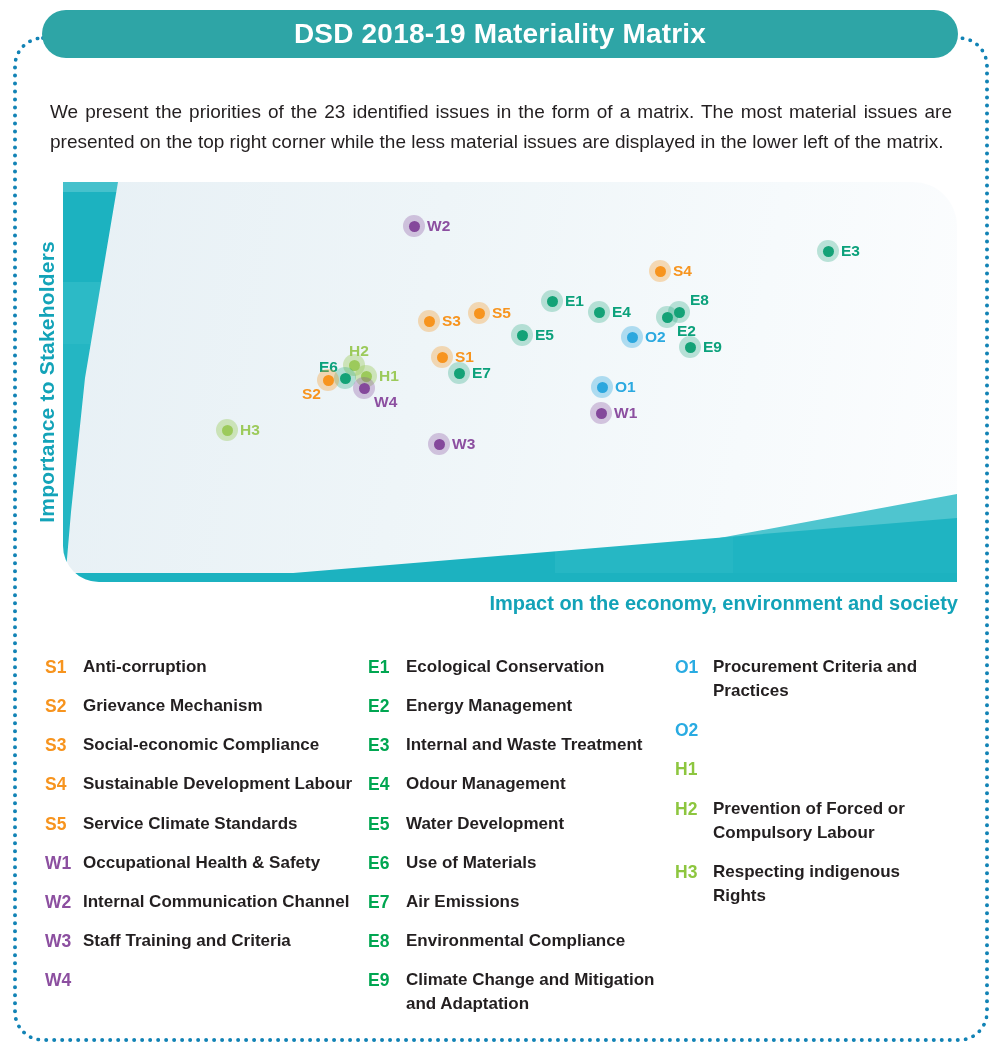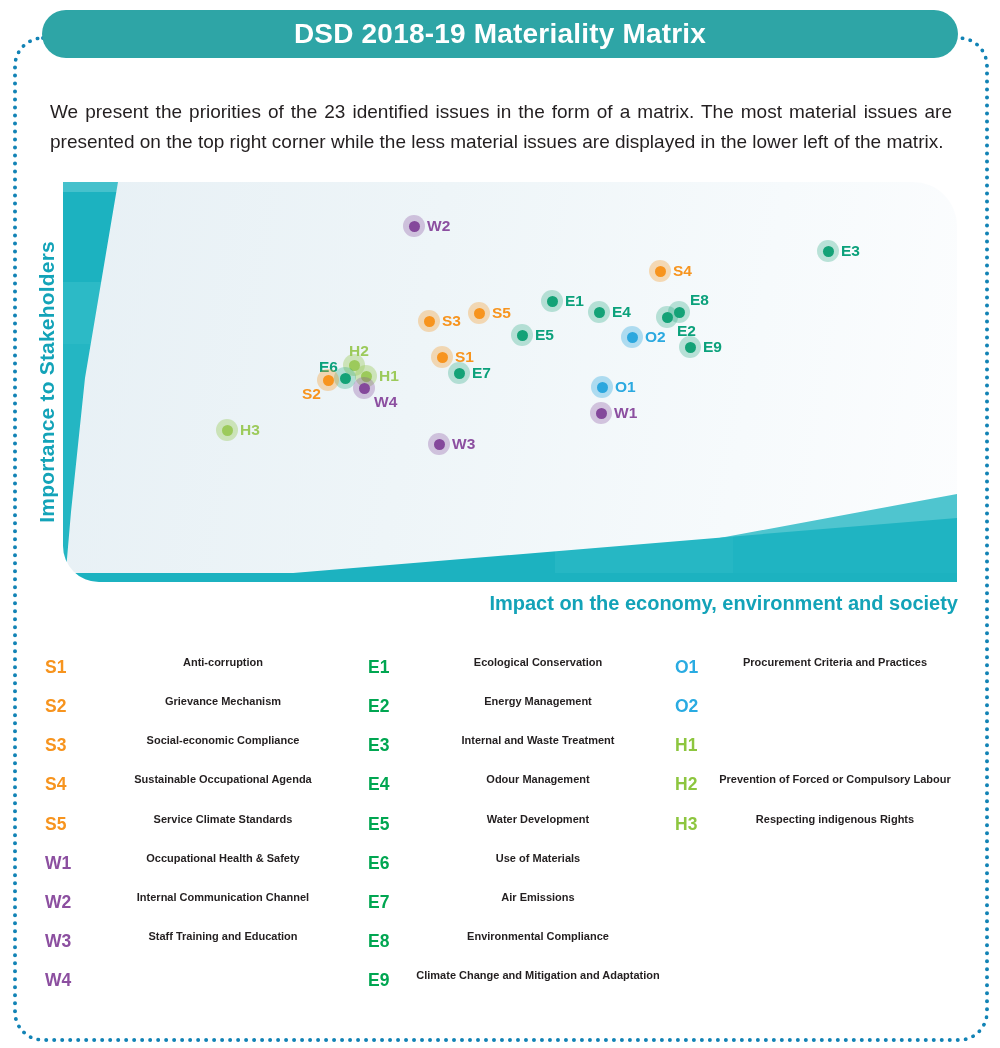--- a/index.html
+++ b/index.html
@@ -85,21 +85,21 @@
   }
   .legend-col{display:flex;flex-direction:column;}
   .legend-col.c1{width:318px;}
   .legend-col.c2{width:302px;}
   .legend-col.c3{width:282px;}
   .legend-row{display:flex;margin-bottom:15px;}
   .legend-row .code{
     flex:0 0 38px;font-size:17.5px;font-weight:bold;line-height:1.38;
   }
   .legend-row .lab{
-    flex:1;color:#231F20;font-size:11px;font-weight:bold;line-height:1.42;text-align:center;
+    flex:1;color:#231F20;font-size:17px;font-weight:bold;line-height:1.42;
   }
 </style>
 </head>
 <body>
 
 <div class="page">
 
   <div class="dotted-frame"></div>
 
   <div class="title-pill">
@@ -247,37 +247,37 @@
         <div class="legend-row">
           <span class="code" style="color: rgb(247, 148, 30);">S2</span>
           <span class="lab">Grievance Mechanism</span>
         </div>
         <div class="legend-row">
           <span class="code" style="color: rgb(247, 148, 30);">S3</span>
           <span class="lab">Social-economic Compliance</span>
         </div>
         <div class="legend-row">
           <span class="code" style="color: rgb(247, 148, 30);">S4</span>
-          <span class="lab">Sustainable Occupational Agenda</span>
+          <span class="lab">Sustainable Development Labour</span>
         </div>
         <div class="legend-row">
           <span class="code" style="color: rgb(247, 148, 30);">S5</span>
           <span class="lab">Service Climate Standards</span>
         </div>
         <div class="legend-row">
           <span class="code" style="color: rgb(140, 79, 160);">W1</span>
           <span class="lab">Occupational Health &amp; Safety</span>
         </div>
         <div class="legend-row">
           <span class="code" style="color: rgb(140, 79, 160);">W2</span>
           <span class="lab">Internal Communication Channel</span>
         </div>
         <div class="legend-row">
           <span class="code" style="color: rgb(140, 79, 160);">W3</span>
-          <span class="lab">Staff Training and Education</span>
+          <span class="lab">Staff Training and Criteria</span>
         </div>
         <div class="legend-row">
           <span class="code" style="color: rgb(140, 79, 160);">W4</span>
         </div>
       </div>
     <div class="legend-col c2" id="legend-col-1">
         <div class="legend-row">
           <span class="code" style="color: rgb(0, 166, 81);">E1</span>
           <span class="lab">Ecological Conservation</span>
         </div>

